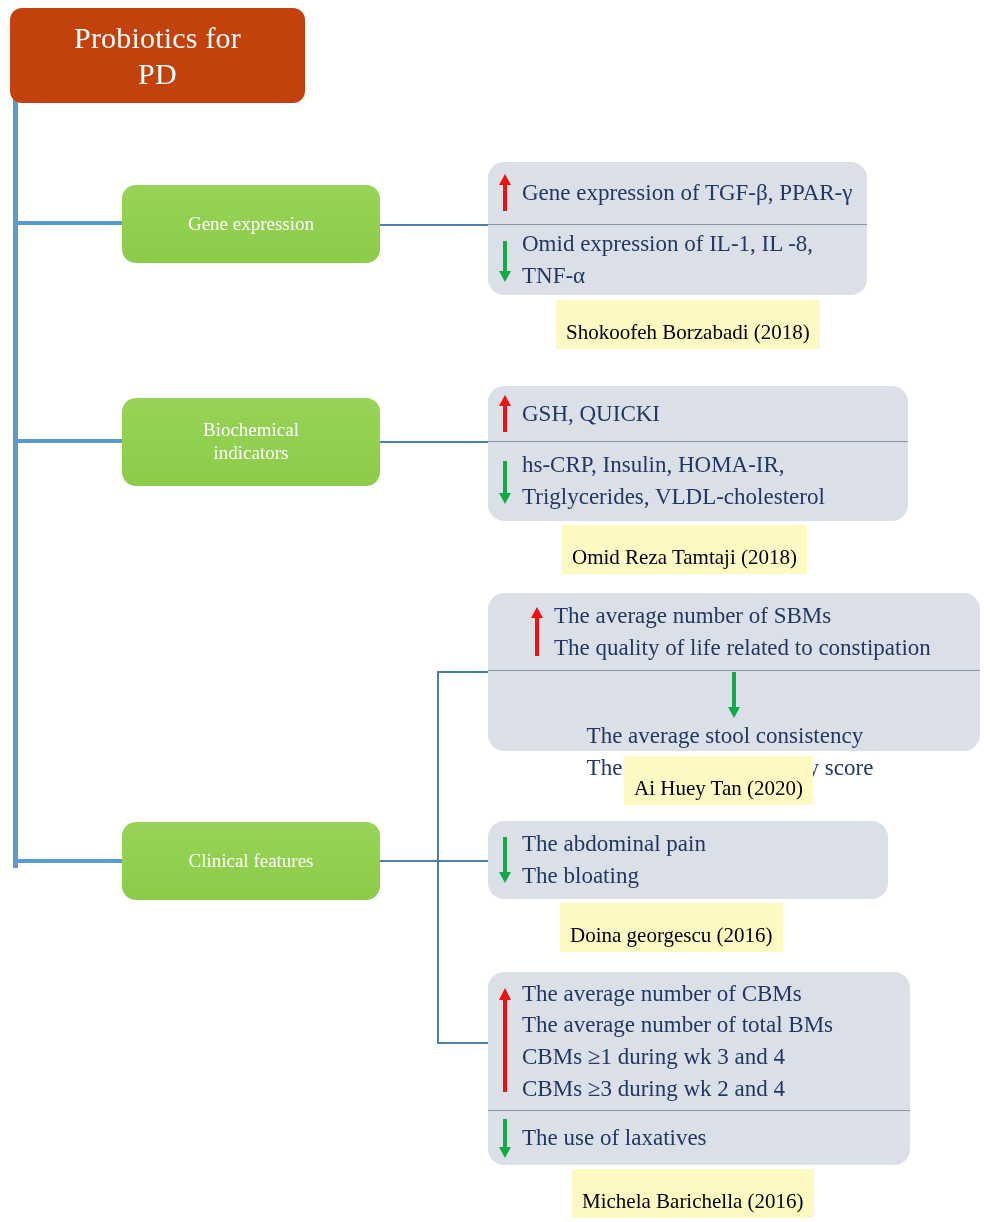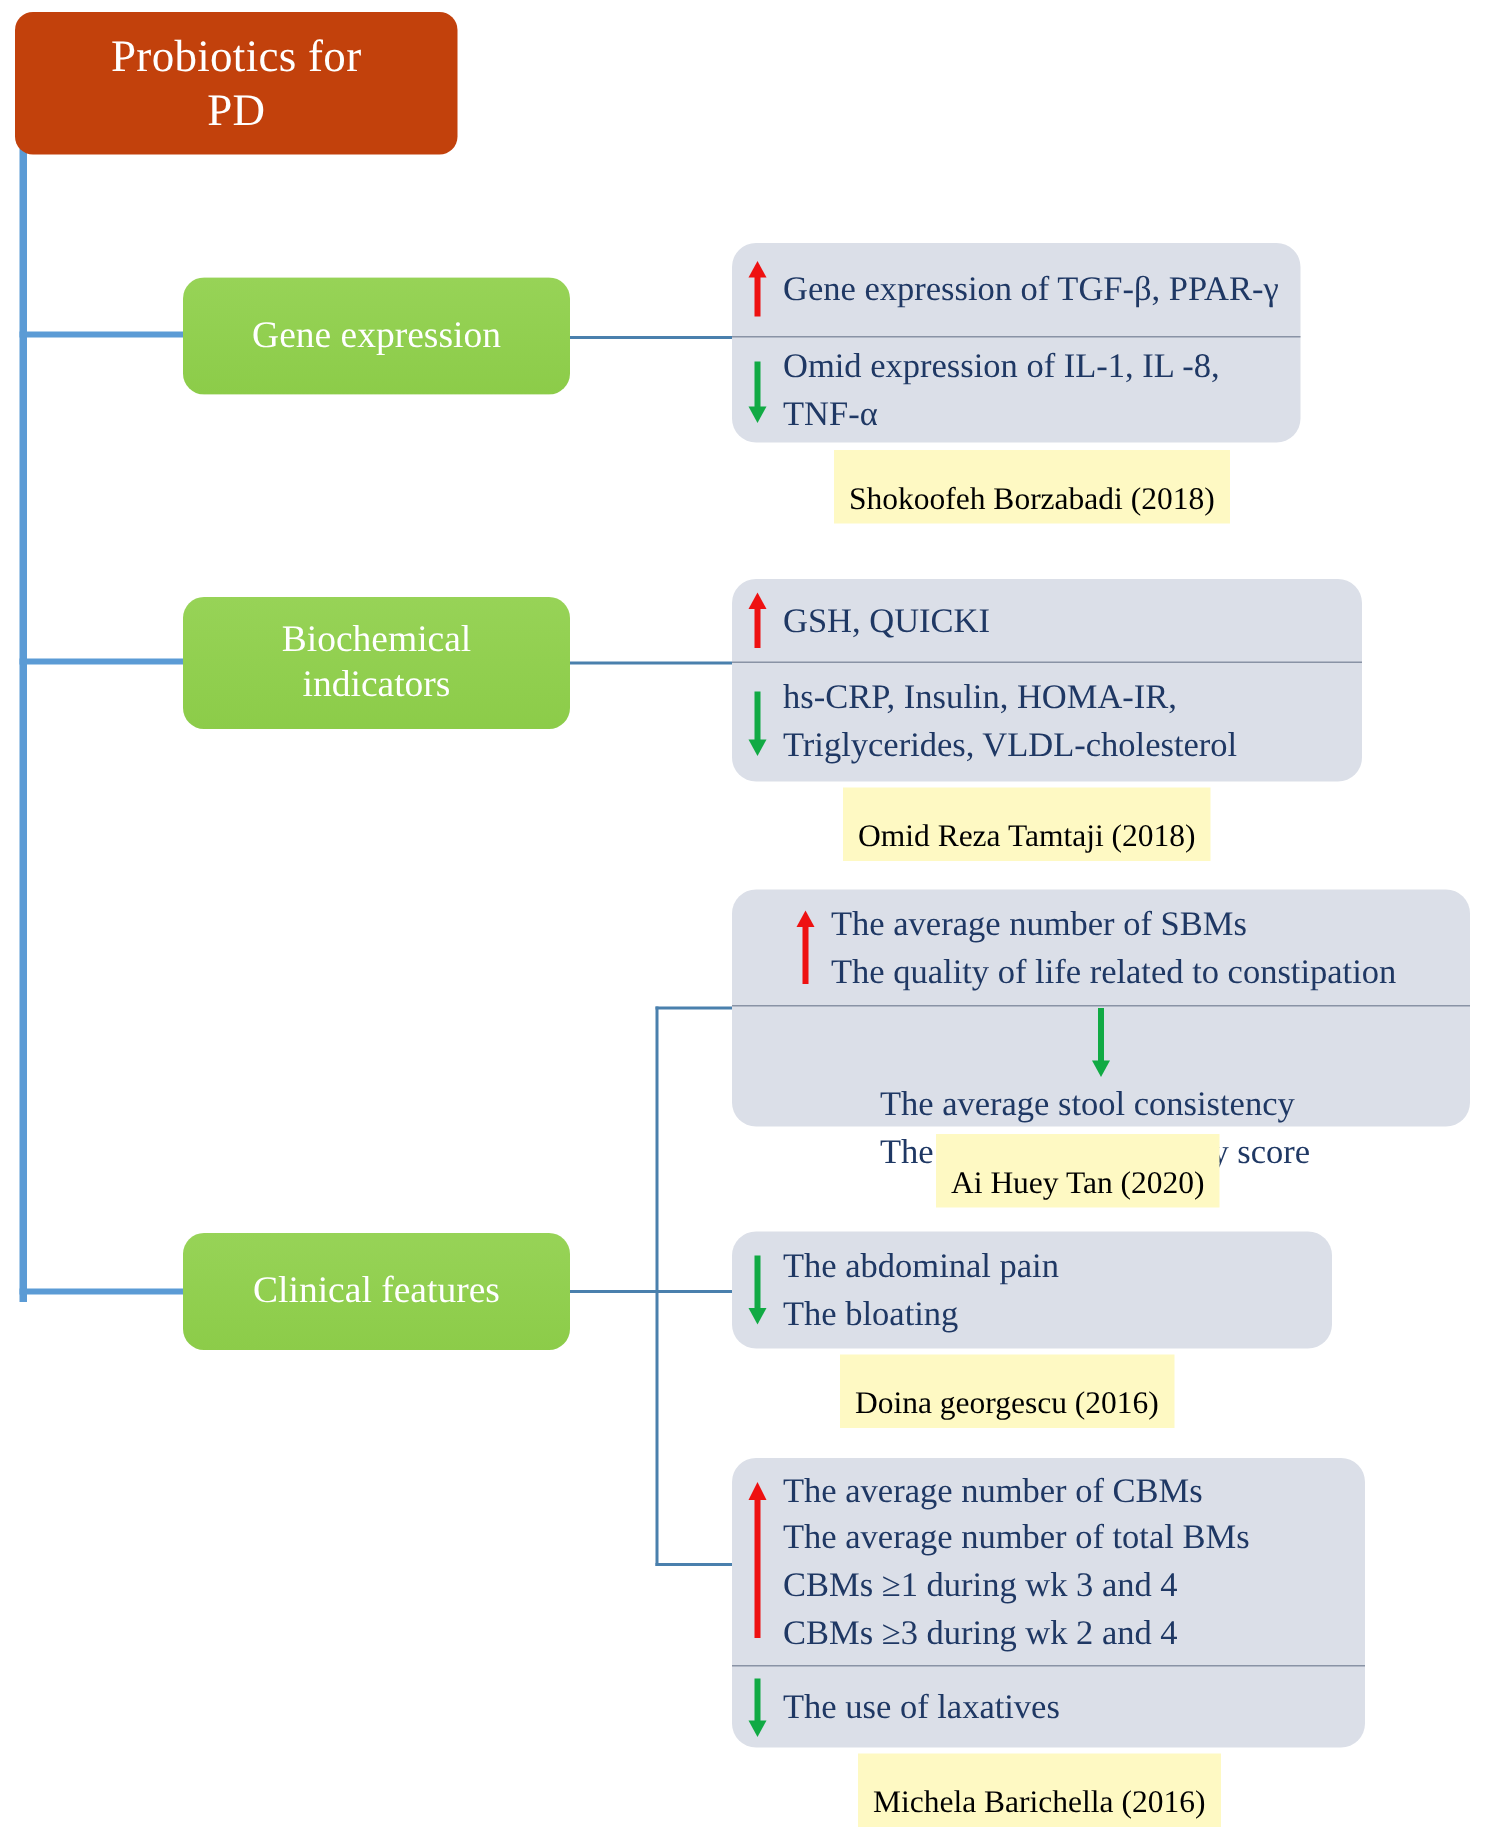--- a/index.html
+++ b/index.html
@@ -33,21 +33,21 @@
   
   .cat-box{
     position:absolute;
     left:122px;width:258px;
     background:#92d050;
     background-image:linear-gradient(180deg,#97d357 0%,#8ccc49 100%);
     border-radius:14px;
     color:#ffffff;
     display:flex;align-items:center;justify-content:center;
     text-align:center;
-    font-size:25px;
+    font-size:19px;
     line-height:1.2;
   }
 
   
   .panel{
     position:absolute;
     background:#dbdfe8;
     border-radius:16px;
   }
   .panel .divider{

